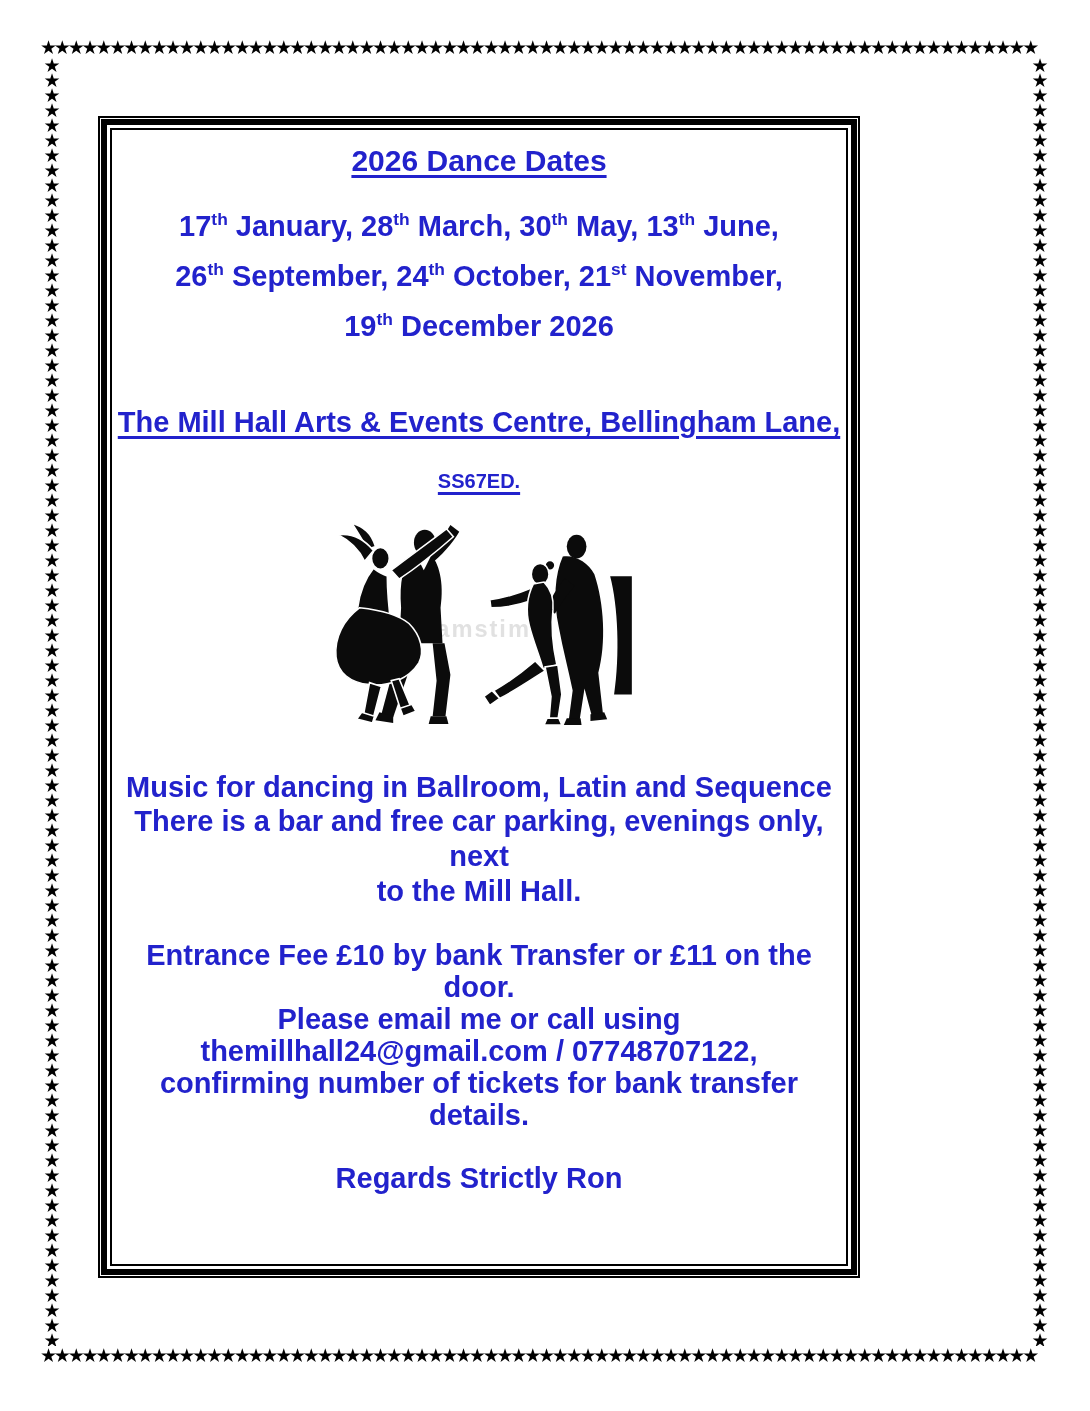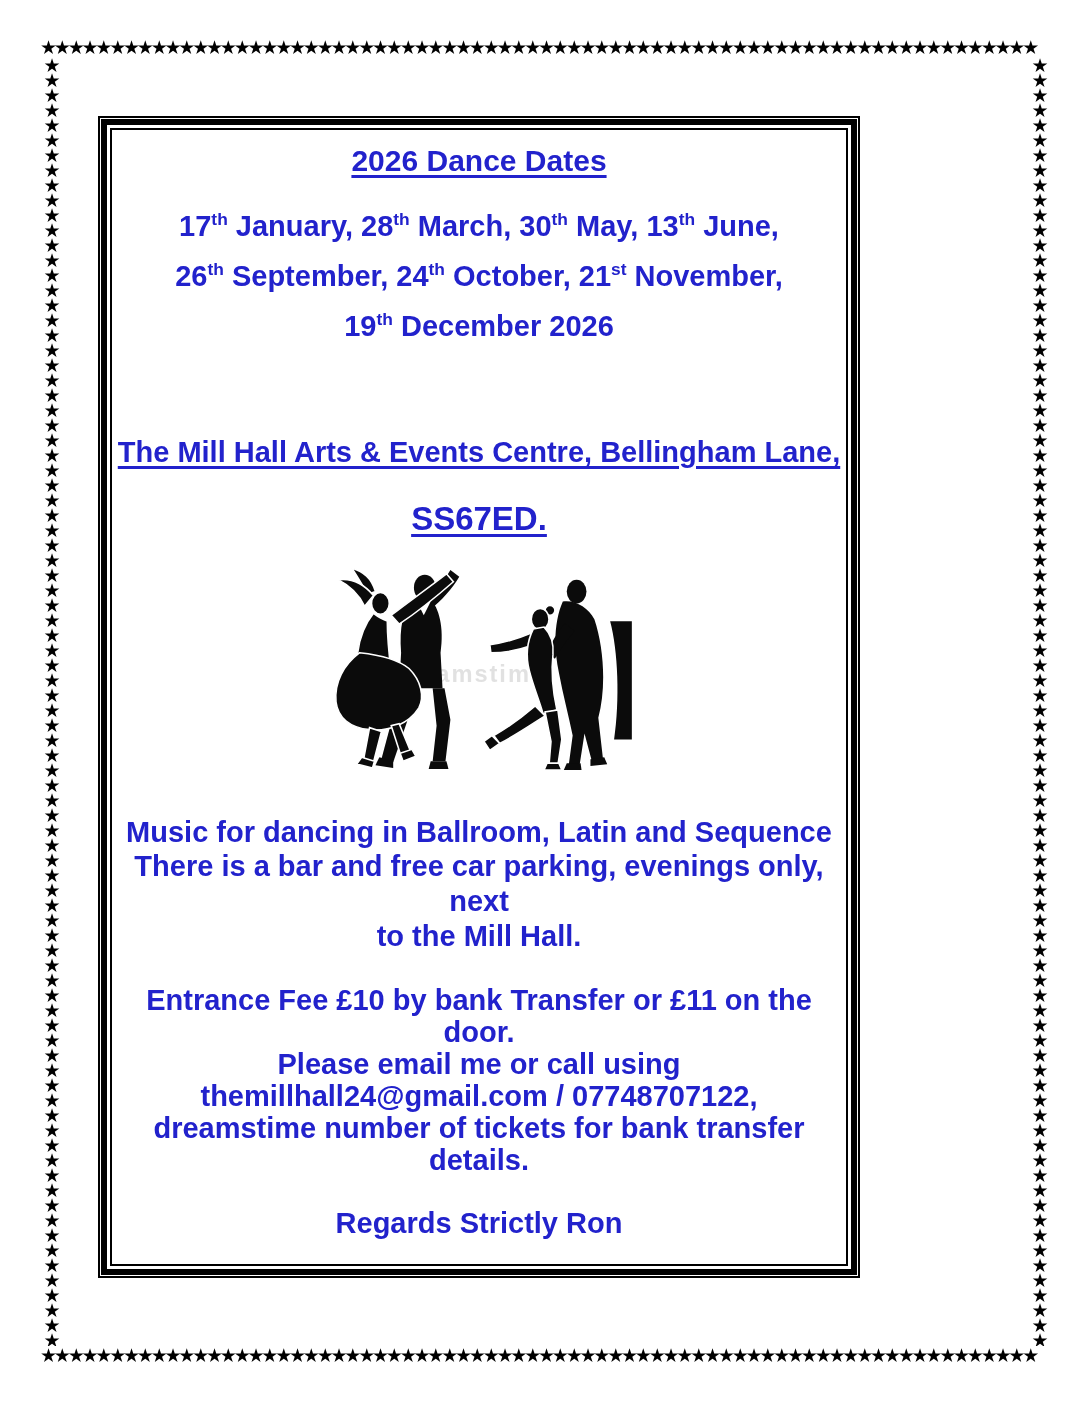--- a/index.html
+++ b/index.html
@@ -40,25 +40,25 @@
     text-align:center;overflow:hidden;}
   
   .title{
     display:inline-block;margin-top:14px;font-size:30px;
     text-decoration:underline;text-decoration-thickness:2.5px;text-underline-offset:4px;
   }
   .dates{margin-top:23px;}
   .date-line{font-size:29px;line-height:50px;}
   sup{font-size:60%;vertical-align:super;line-height:0;}
   .venue{
-    display:block;margin-top:85px;font-size:29px;
+    display:block;margin-top:55px;font-size:29px;
     text-decoration:underline;text-decoration-thickness:2.5px;text-underline-offset:4px;
   }
   .postcode{
-    display:inline-block;margin-top:31px;font-size:33px;
+    display:inline-block;margin-top:31px;font-size:20px;
     text-decoration:underline;text-decoration-thickness:2.5px;text-underline-offset:4px;
   }
   .image-wrap{margin:24px auto 0;width:308px;height:212px;}
   .image-wrap svg{width:100%;height:100%;display:block;}
   .music{margin-top:42px;font-size:29px;}
   .time{margin-top:33px;font-size:29px;}
   .parking{font-size:29px;line-height:35px;}
   .fees{margin-top:30px;font-size:29px;line-height:32px;}
   .signoff{margin-top:31px;font-size:29px;}
 </style>
@@ -322,20 +322,20 @@
 
       <div class="parking">
         <div>There is a bar and free car parking, evenings only, next</div>
         <div>to the Mill Hall.</div>
       </div>
 
       <div class="fees">
         <div>Entrance Fee £10 by bank Transfer or £11 on the door.</div>
         <div>Please email me or call using</div>
         <div>themillhall24@gmail.com / 07748707122,</div>
-        <div>dreamstime number of tickets for bank transfer details.</div>
+        <div>confirming number of tickets for bank transfer details.</div>
       </div>
 
       <div class="signoff">Regards Strictly Ron</div>
 
     </div>
   </div>
 </div>
 
 </body></html>

